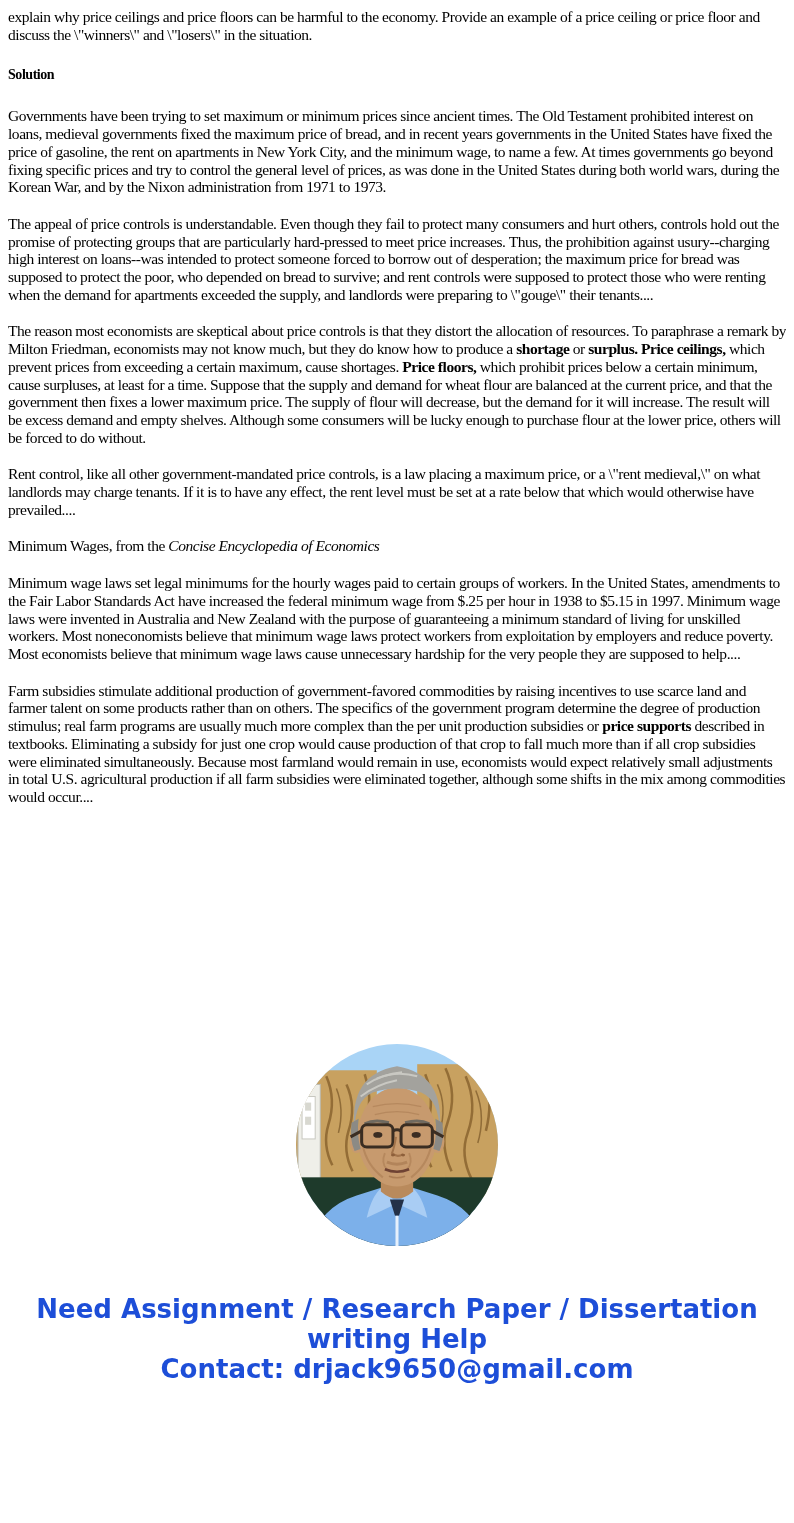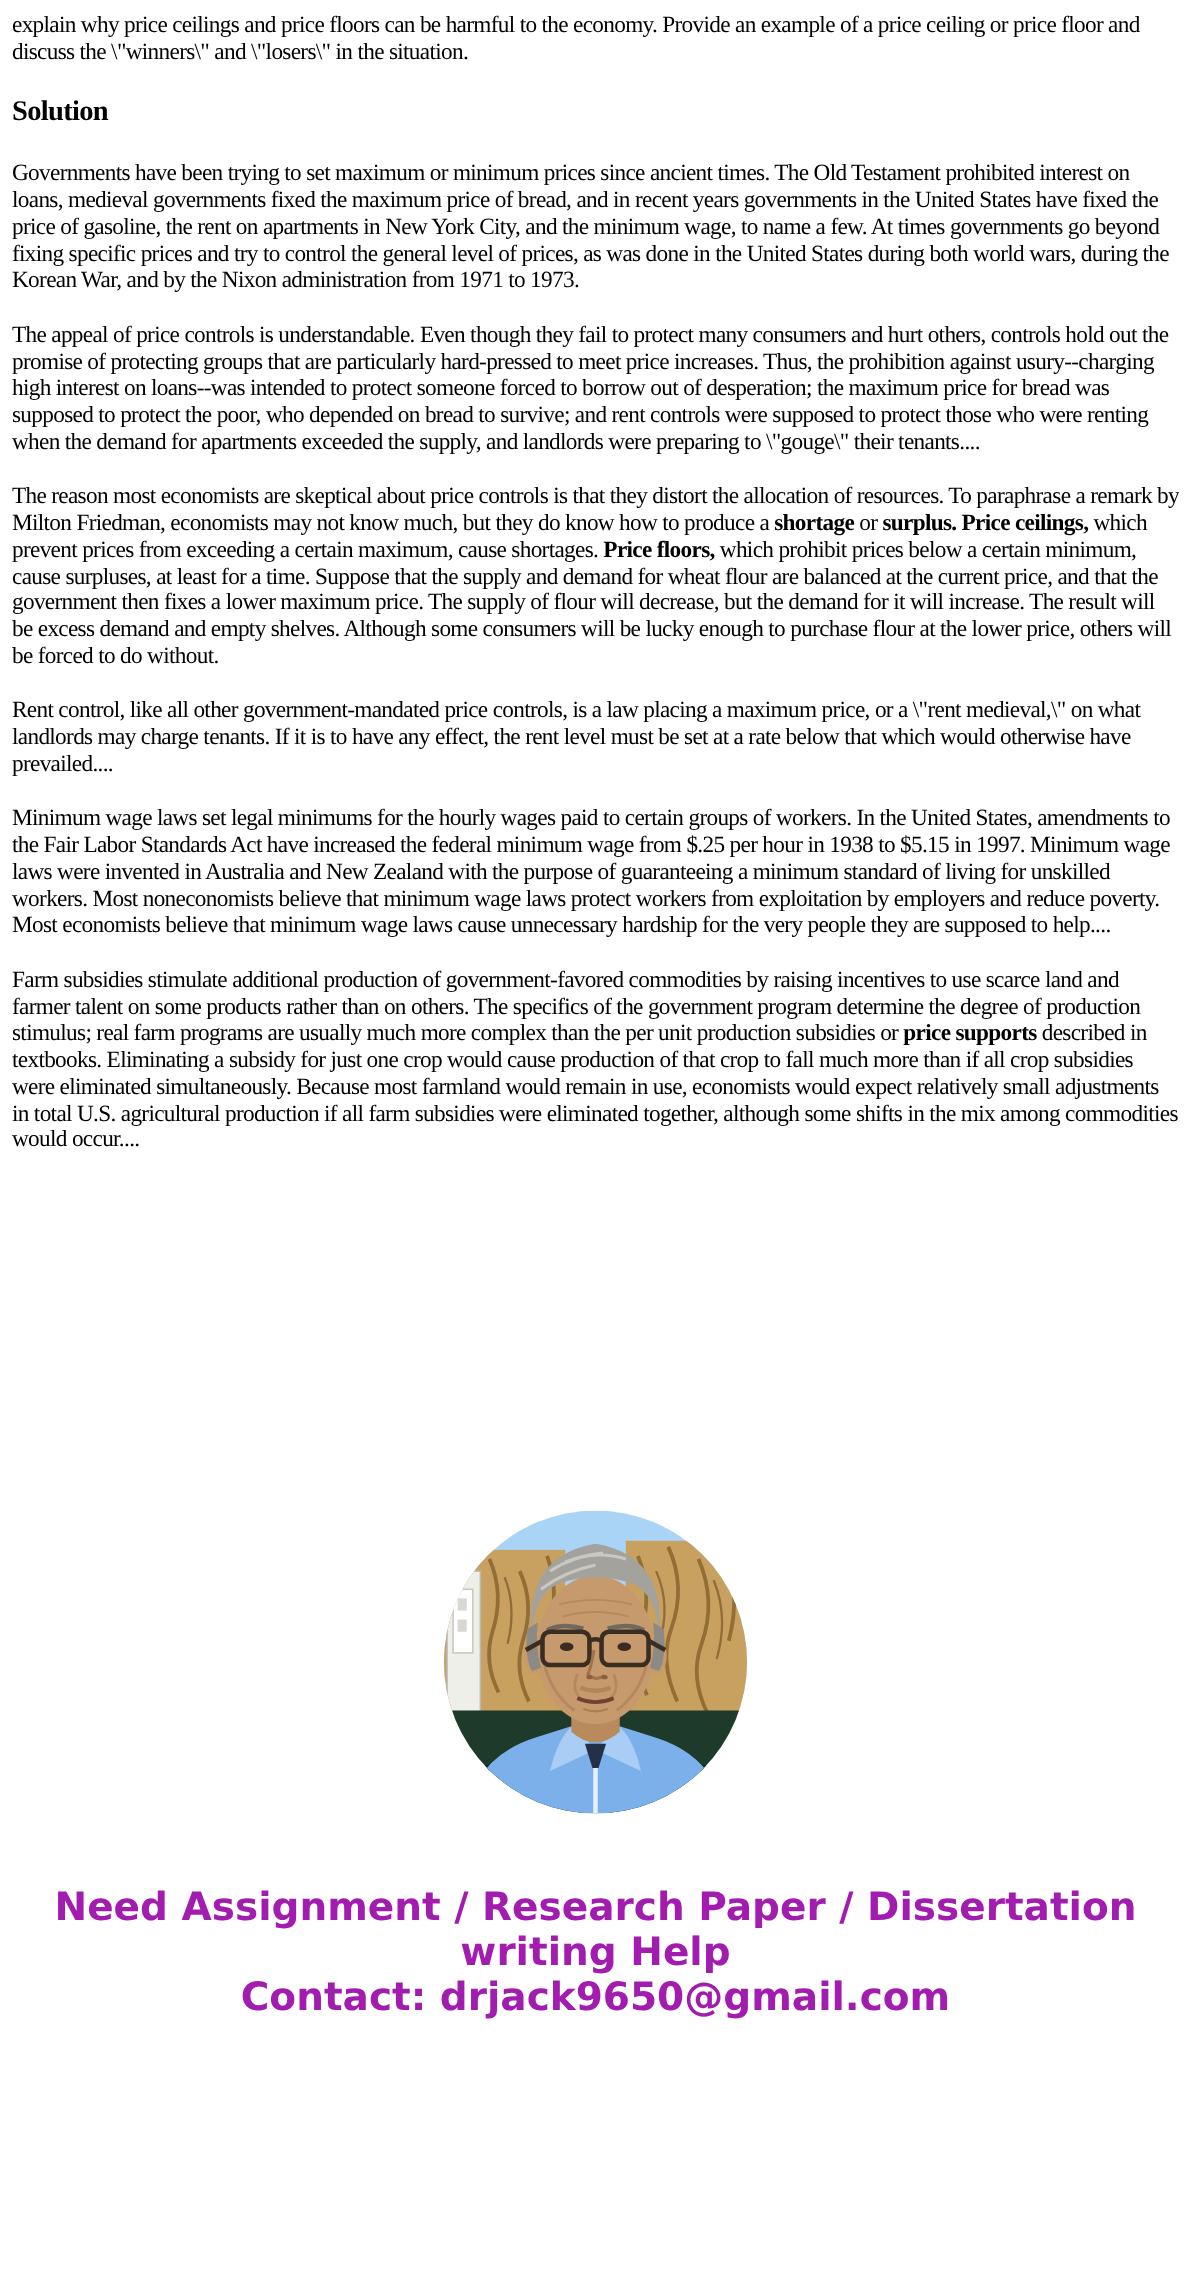--- a/index.html
+++ b/index.html
@@ -8,21 +8,21 @@
     width: 778px;
     color: #000000;
     font-family: "Liberation Serif", serif;
     font-size: 15.5px;
     line-height: 17.7px;
     letter-spacing: -0.45px;
   }
   p { margin: 19px 0; }
   p.first { margin-top: 0; font-family: Liberation Serif, serif; }
   h3.solution-heading {
-    font-size: 19px;
+    font-size: 14px;
     line-height: 22px;
     margin: 21px 0;
     font-weight: bold;
   }
   b { font-weight: bold; }
   em { font-style: italic; }
   .photo-row {
     margin-top: 238px;
     height: 202px;
     text-align: center;
@@ -30,40 +30,41 @@
   .avatar { display: inline-block; }
   .footer-heading {
     font-family: "DejaVu Sans", sans-serif;
     font-weight: bold;
     font-size: 26px;
     line-height: 30px;
     letter-spacing: normal;
     text-align: center;
     margin: 48px auto 26px auto;
     max-width: 766px;
-    color: #a21caf;
+    color: #1d4ed8;
   }
 </style>
 </head>
 <body>
 
 <div class="doc">
   <p class="first">explain why price ceilings and price floors can be harmful to the economy. Provide an example of a price ceiling or price floor and discuss the \"winners\" and \"losers\" in the situation.</p>
 
   <h3 class="solution-heading">Solution</h3>
 
   <p>Governments have been trying to set maximum or minimum prices since ancient times. The Old Testament prohibited interest on loans, medieval governments fixed the maximum price of bread, and in recent years governments in the United States have fixed the price of gasoline, the rent on apartments in New York City, and the minimum wage, to name a few. At times governments go beyond fixing specific prices and try to control the general level of prices, as was done in the United States during both world wars, during the Korean War, and by the Nixon administration from 1971 to 1973.</p>
 
   <p>The appeal of price controls is understandable. Even though they fail to protect many consumers and hurt others, controls hold out the promise of protecting groups that are particularly hard-pressed to meet price increases. Thus, the prohibition against usury--charging high interest on loans--was intended to protect someone forced to borrow out of desperation; the maximum price for bread was supposed to protect the poor, who depended on bread to survive; and rent controls were supposed to protect those who were renting when the demand for apartments exceeded the supply, and landlords were preparing to \"gouge\" their tenants....</p>
 
   <p><span>The reason most economists are skeptical about price controls is that they distort the allocation of resources. To paraphrase a remark by Milton Friedman, economists may not know much, but they do know how to produce a </span><b>shortage</b><span> or </span><b>surplus. Price ceilings,</b><span> which prevent prices from exceeding a certain maximum, cause shortages. </span><b>Price floors,</b><span> which prohibit prices below a certain minimum, cause surpluses, at least for a time. Suppose that the supply and demand for wheat flour are balanced at the current price, and that the government then fixes a lower maximum price. The supply of flour will decrease, but the demand for it will increase. The result will be excess demand and empty shelves. Although some consumers will be lucky enough to purchase flour at the lower price, others will be forced to do without.</span></p>
 
 
   <p>Rent control, like all other government-mandated price controls, is a law placing a maximum price, or a \"rent medieval,\" on what landlords may charge tenants. If it is to have any effect, the rent level must be set at a rate below that which would otherwise have prevailed....</p>
 
+  <p><span>Minimum Wages, from the </span><em>Concise Encyclopedia of Economics</em></p>
 
   <p>Minimum wage laws set legal minimums for the hourly wages paid to certain groups of workers. In the United States, amendments to the Fair Labor Standards Act have increased the federal minimum wage from $.25 per hour in 1938 to $5.15 in 1997. Minimum wage laws were invented in Australia and New Zealand with the purpose of guaranteeing a minimum standard of living for unskilled workers. Most noneconomists believe that minimum wage laws protect workers from exploitation by employers and reduce poverty. Most economists believe that minimum wage laws cause unnecessary hardship for the very people they are supposed to help....</p>
 
 
   <p><span>Farm subsidies stimulate additional production of government-favored commodities by raising incentives to use scarce land and farmer talent on some products rather than on others. The specifics of the government program determine the degree of production stimulus; real farm programs are usually much more complex than the per unit production subsidies or </span><b>price supports</b><span> described in textbooks. Eliminating a subsidy for just one crop would cause production of that crop to fall much more than if all crop subsidies were eliminated simultaneously. Because most farmland would remain in use, economists would expect relatively small adjustments in total U.S. agricultural production if all farm subsidies were eliminated together, although some shifts in the mix among commodities would occur....</span></p>
 </div>
 
 <div class="photo-row">
   <svg class="avatar" width="202" height="202" viewBox="0 0 200 200" aria-hidden="true">
     <defs>

